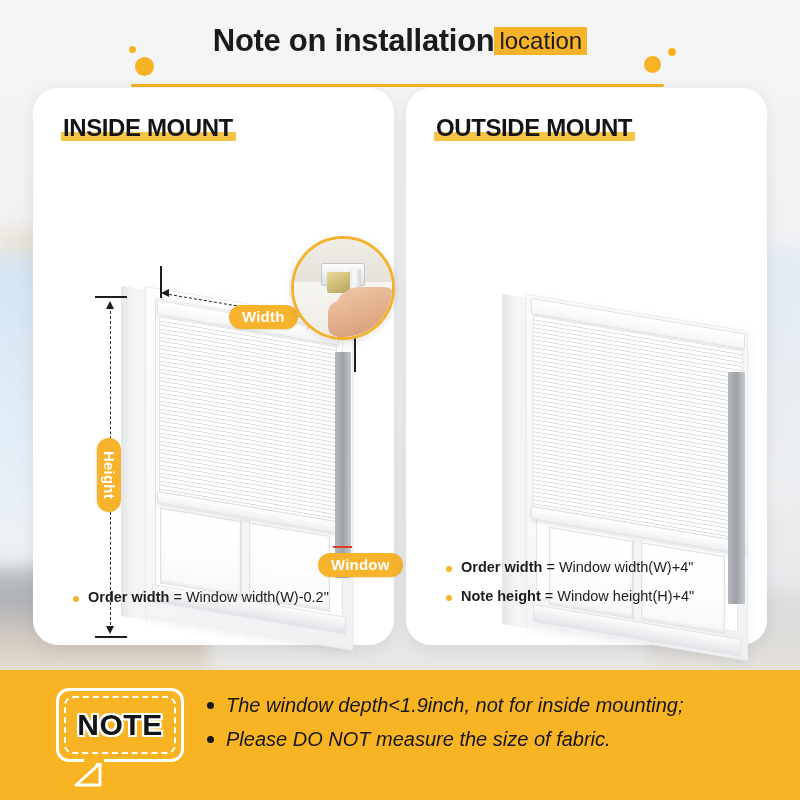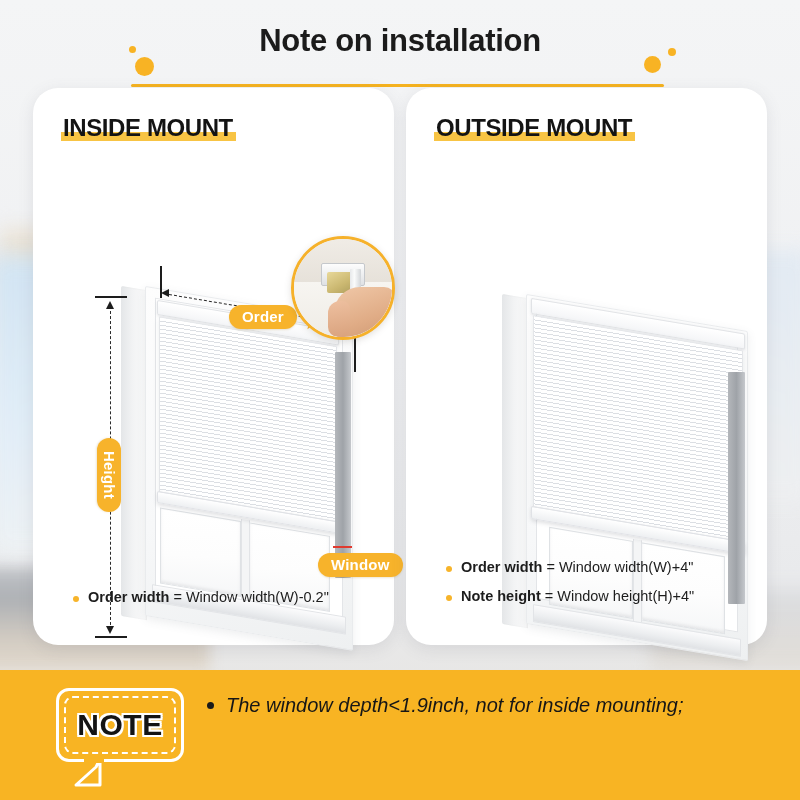--- a/index.html
+++ b/index.html
@@ -271,20 +271,21 @@
   <div class="bg-floor2"></div>
 </div>
 
 <div class="header">
   <div class="dot dot-a"></div>
   <div class="dot dot-b"></div>
   <div class="dot dot-c"></div>
   <div class="dot dot-d"></div>
   <div class="title-row">
     <span class="title-main">Note on installation</span>
+    <span class="title-hl">location</span>
   </div>
   <div class="title-underline"></div>
 </div>
 
 <div class="card card-left">
 
   <div class="card-head">
     <span class="hl-bar"></span>
     <span>INSIDE MOUNT</span>
   </div>
@@ -305,21 +306,21 @@
         <div class="shade" style="left:13px; top:27px; width:178px; height:176px;"></div>
         <div class="shade-rail" style="left:11px; top:202px; width:182px; height:12px;"></div>
       </div>
       <div class="depth-block" style="left:214px; top:66px; width:16px; height:226px;"></div>
     </div>
 
     <div class="ext-line" style="left:127px; top:178px; width:2px; height:32px;"></div>
     <div class="ext-line" style="left:321px; top:248px; width:2px; height:36px;"></div>
     <div class="dash-h" style="left:136px; top:206px; width:185px; transform:rotate(9.5deg); transform-origin:left center;"></div>
     <div class="arw arw-l" style="left:128px; top:201px;"></div>
-    <div class="pill" style="left:196px; top:217px;">Order</div>
+    <div class="pill" style="left:196px; top:217px;">Width</div>
 
     <div class="ext-line" style="left:62px; top:208px; width:32px; height:2px;"></div>
     <div class="ext-line" style="left:62px; top:548px; width:32px; height:2px;"></div>
     <div class="dash-v" style="left:77px; top:218px; height:324px;"></div>
     <div class="arw arw-u" style="left:73px; top:213px;"></div>
     <div class="arw arw-d" style="left:73px; top:538px;"></div>
     <div class="pill pill-v" style="left:88px; top:350px;">Height</div>
 
     <div class="red-mark" style="left:300px; top:458px; width:19px;"></div>
     <div class="pill" style="left:285px; top:465px;">Window</div>
@@ -394,14 +395,18 @@
   <svg class="note-tail" viewBox="0 0 30 28">
     <path d="M26 0 L26 26 L2 26 L22 8 Z" fill="#F8B423" stroke="#ffffff" stroke-width="3" stroke-linejoin="round"></path>
     <rect x="10" y="-4" width="22" height="8" fill="#F8B423"></rect>
   </svg>
 
   <div class="note-list">
     <div class="nline">
       <span class="ndot"></span>
       <span class="ntext">The window depth&lt;1.9inch, not for inside mounting;</span>
     </div>
+    <div class="nline">
+      <span class="ndot"></span>
+      <span class="ntext">Please DO NOT measure the size of fabric.</span>
+    </div>
   </div>
 </div>
 
 </body></html>

